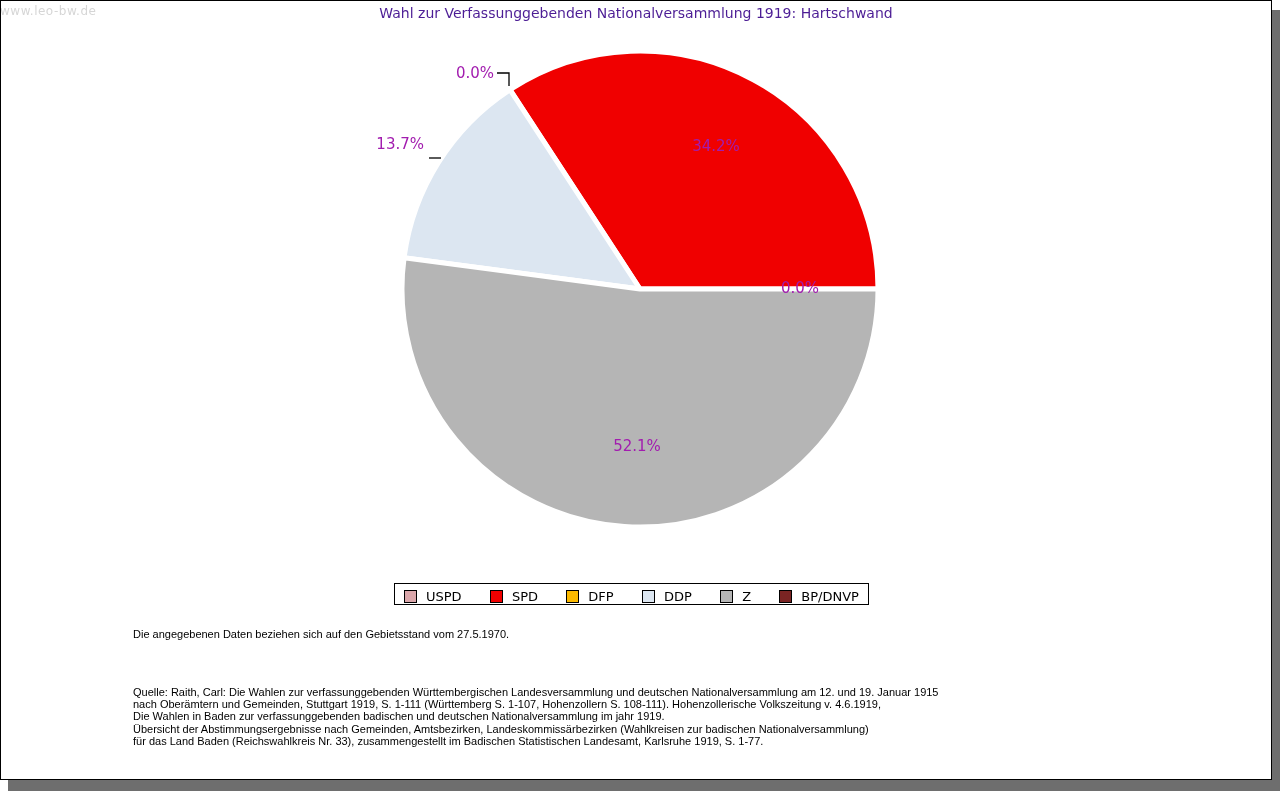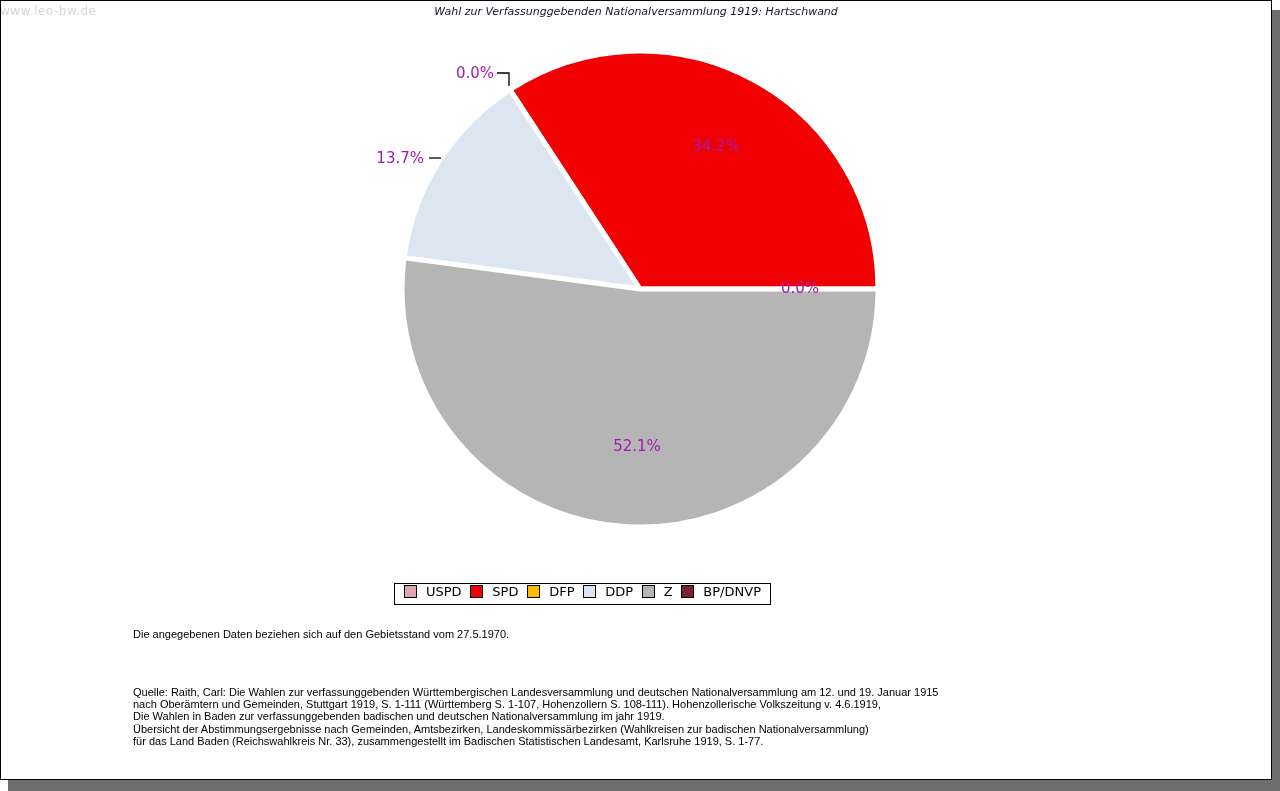--- a/index.html
+++ b/index.html
@@ -33,42 +33,41 @@
   }
 
   .watermark {
     position: absolute; left: 0; top: 4px;
     font-size: 12px; color: #d6d6d6;
     letter-spacing: 0.5px; z-index: 3;
   }
   .title {
     position: absolute; left: 0; top: 5px; width: 1272px;
     text-align: center;
-    font-size: 11px; color: #0f172a;
+    font-size: 14px; color: #4c1d95;
     z-index: 3;
-    font-style: italic;
   }
 
   svg.chart { position: absolute; left: 0; top: 0; z-index: 1; }
 
   .pct-label {
     position: absolute;
     font-size: 15px; color: #a21caf;
     white-space: nowrap; z-index: 2;
   }
   .pct-center { transform: translate(-50%, -50%); }
   .pct-right-edge { transform: translate(-100%, -50%); }
 
   
   .legend {
     position: absolute; left: 394px; top: 583px;
-    width: 377px; height: 22px;
+    width: 475px; height: 22px;
     border: 1px solid #000; box-sizing: border-box;
     background: #fff;
-    display: flex; align-items: flex-start; justify-content: space-between;
+    display: flex; align-items: flex-end; justify-content: space-between;
     padding: 0 9px; z-index: 2;
   }
   .legend-item { display: flex; align-items: center; }
   .legend-swatch {
     width: 13px; height: 13px;
     border: 1px solid #000; box-sizing: border-box;
     margin-right: 9px; display: inline-block;
   }
   .legend-label { font-size: 13px; color: #000; }
 
@@ -96,21 +95,21 @@
         <path d="M 640 289 L 878.00 289.00 A 238 238 0 0 0 509.96 89.67 Z" fill="#f00000" stroke="#ffffff" stroke-width="5"></path>
         <path d="M 640 289 L 509.96 89.67 A 238 238 0 0 0 404.07 257.69 Z" fill="#dce6f1" stroke="#ffffff" stroke-width="5"></path>
         <path d="M 640 289 L 404.07 257.69 A 238 238 0 1 0 878.00 289.00 Z" fill="#b5b5b5" stroke="#ffffff" stroke-width="5"></path>
       </g>
     <path d="M 497 73 L 509 73 L 509 86" fill="none" stroke="#000" stroke-width="1.3"></path>
     <path d="M 429 158 L 441 158" fill="none" stroke="#000" stroke-width="1.3"></path>
   </svg>
 
   <div class="pct-label pct-right-edge" style="left:494px; top:73px;">0.0%</div>
   <div class="pct-label pct-center" style="left:716px; top:146px;">34.2%</div>
-  <div class="pct-label pct-right-edge" style="left:424px; top:158px;">13.7%</div>
+  <div class="pct-label pct-right-edge" style="left:424px; top:144px;">13.7%</div>
   <div class="pct-label pct-center" style="left:800px; top:288px;">0.0%</div>
   <div class="pct-label pct-center" style="left:629px; top:446px;margin-left:8px;">52.1%</div>
 
   <div class="legend">
     <div class="legend-item">
       <span class="legend-swatch" style="background-color: rgb(219, 167, 171);"></span>
       <span class="legend-label">USPD</span>
     </div>
     <div class="legend-item">
       <span class="legend-swatch" style="background-color: rgb(240, 0, 0);"></span>

